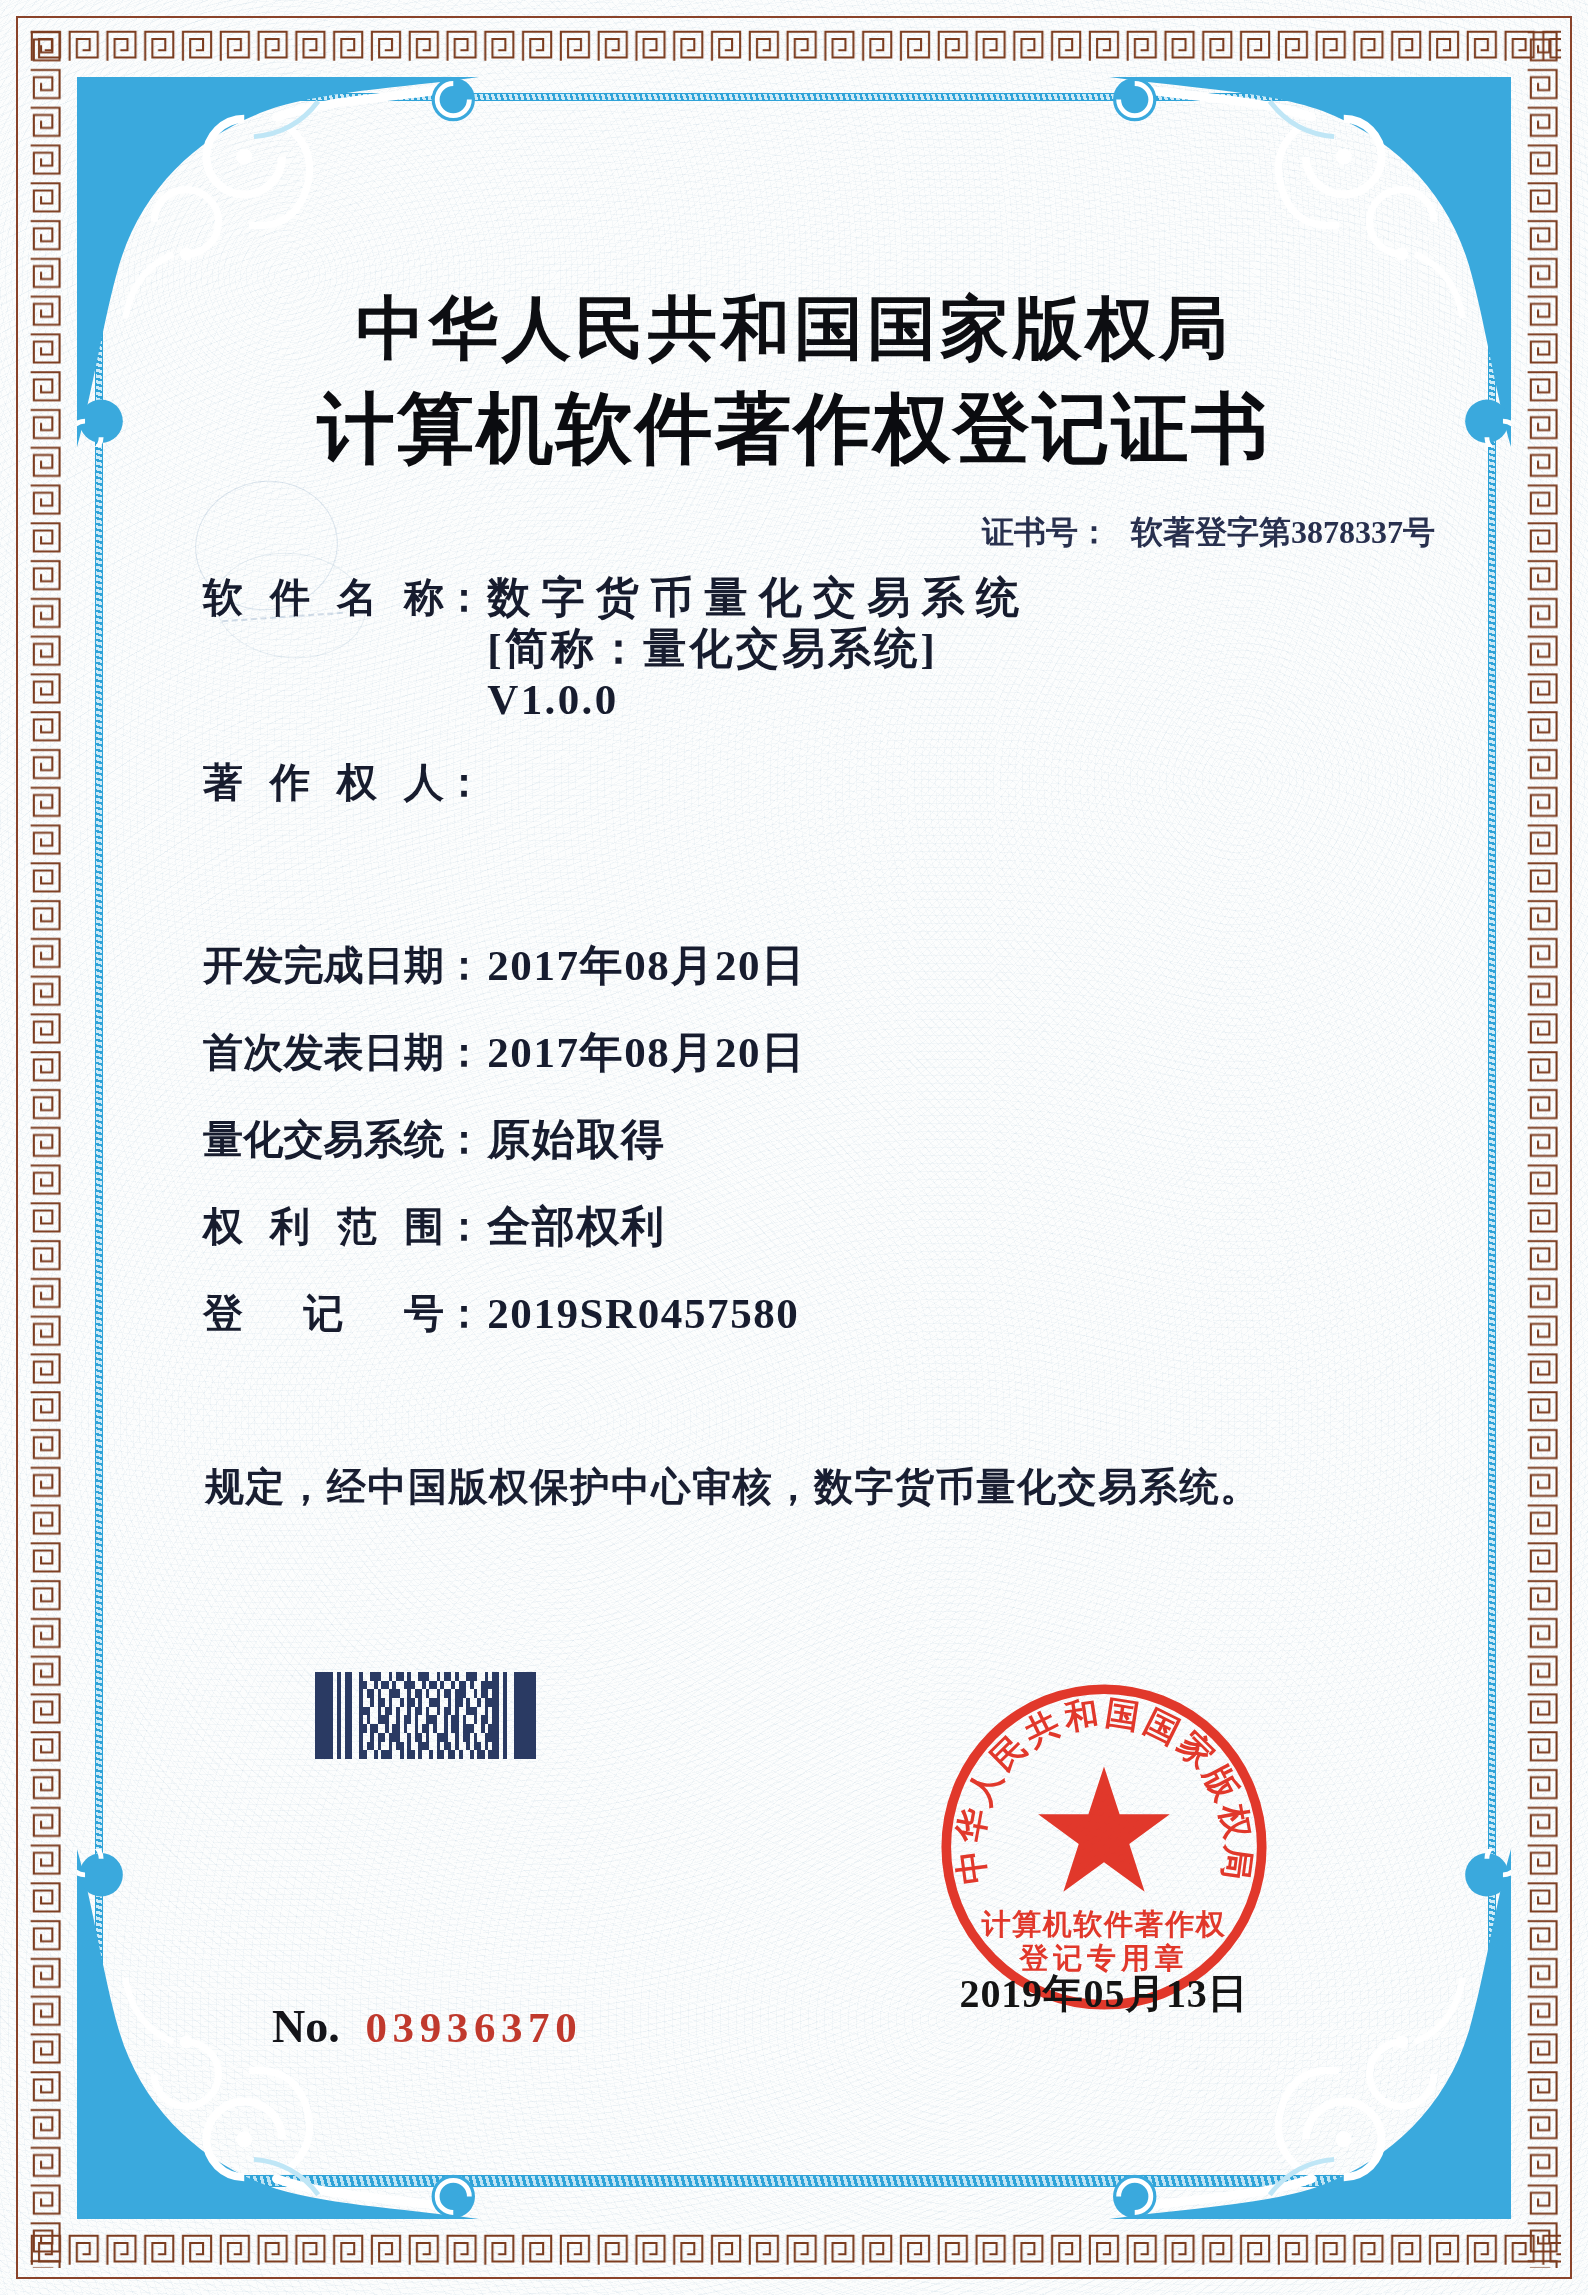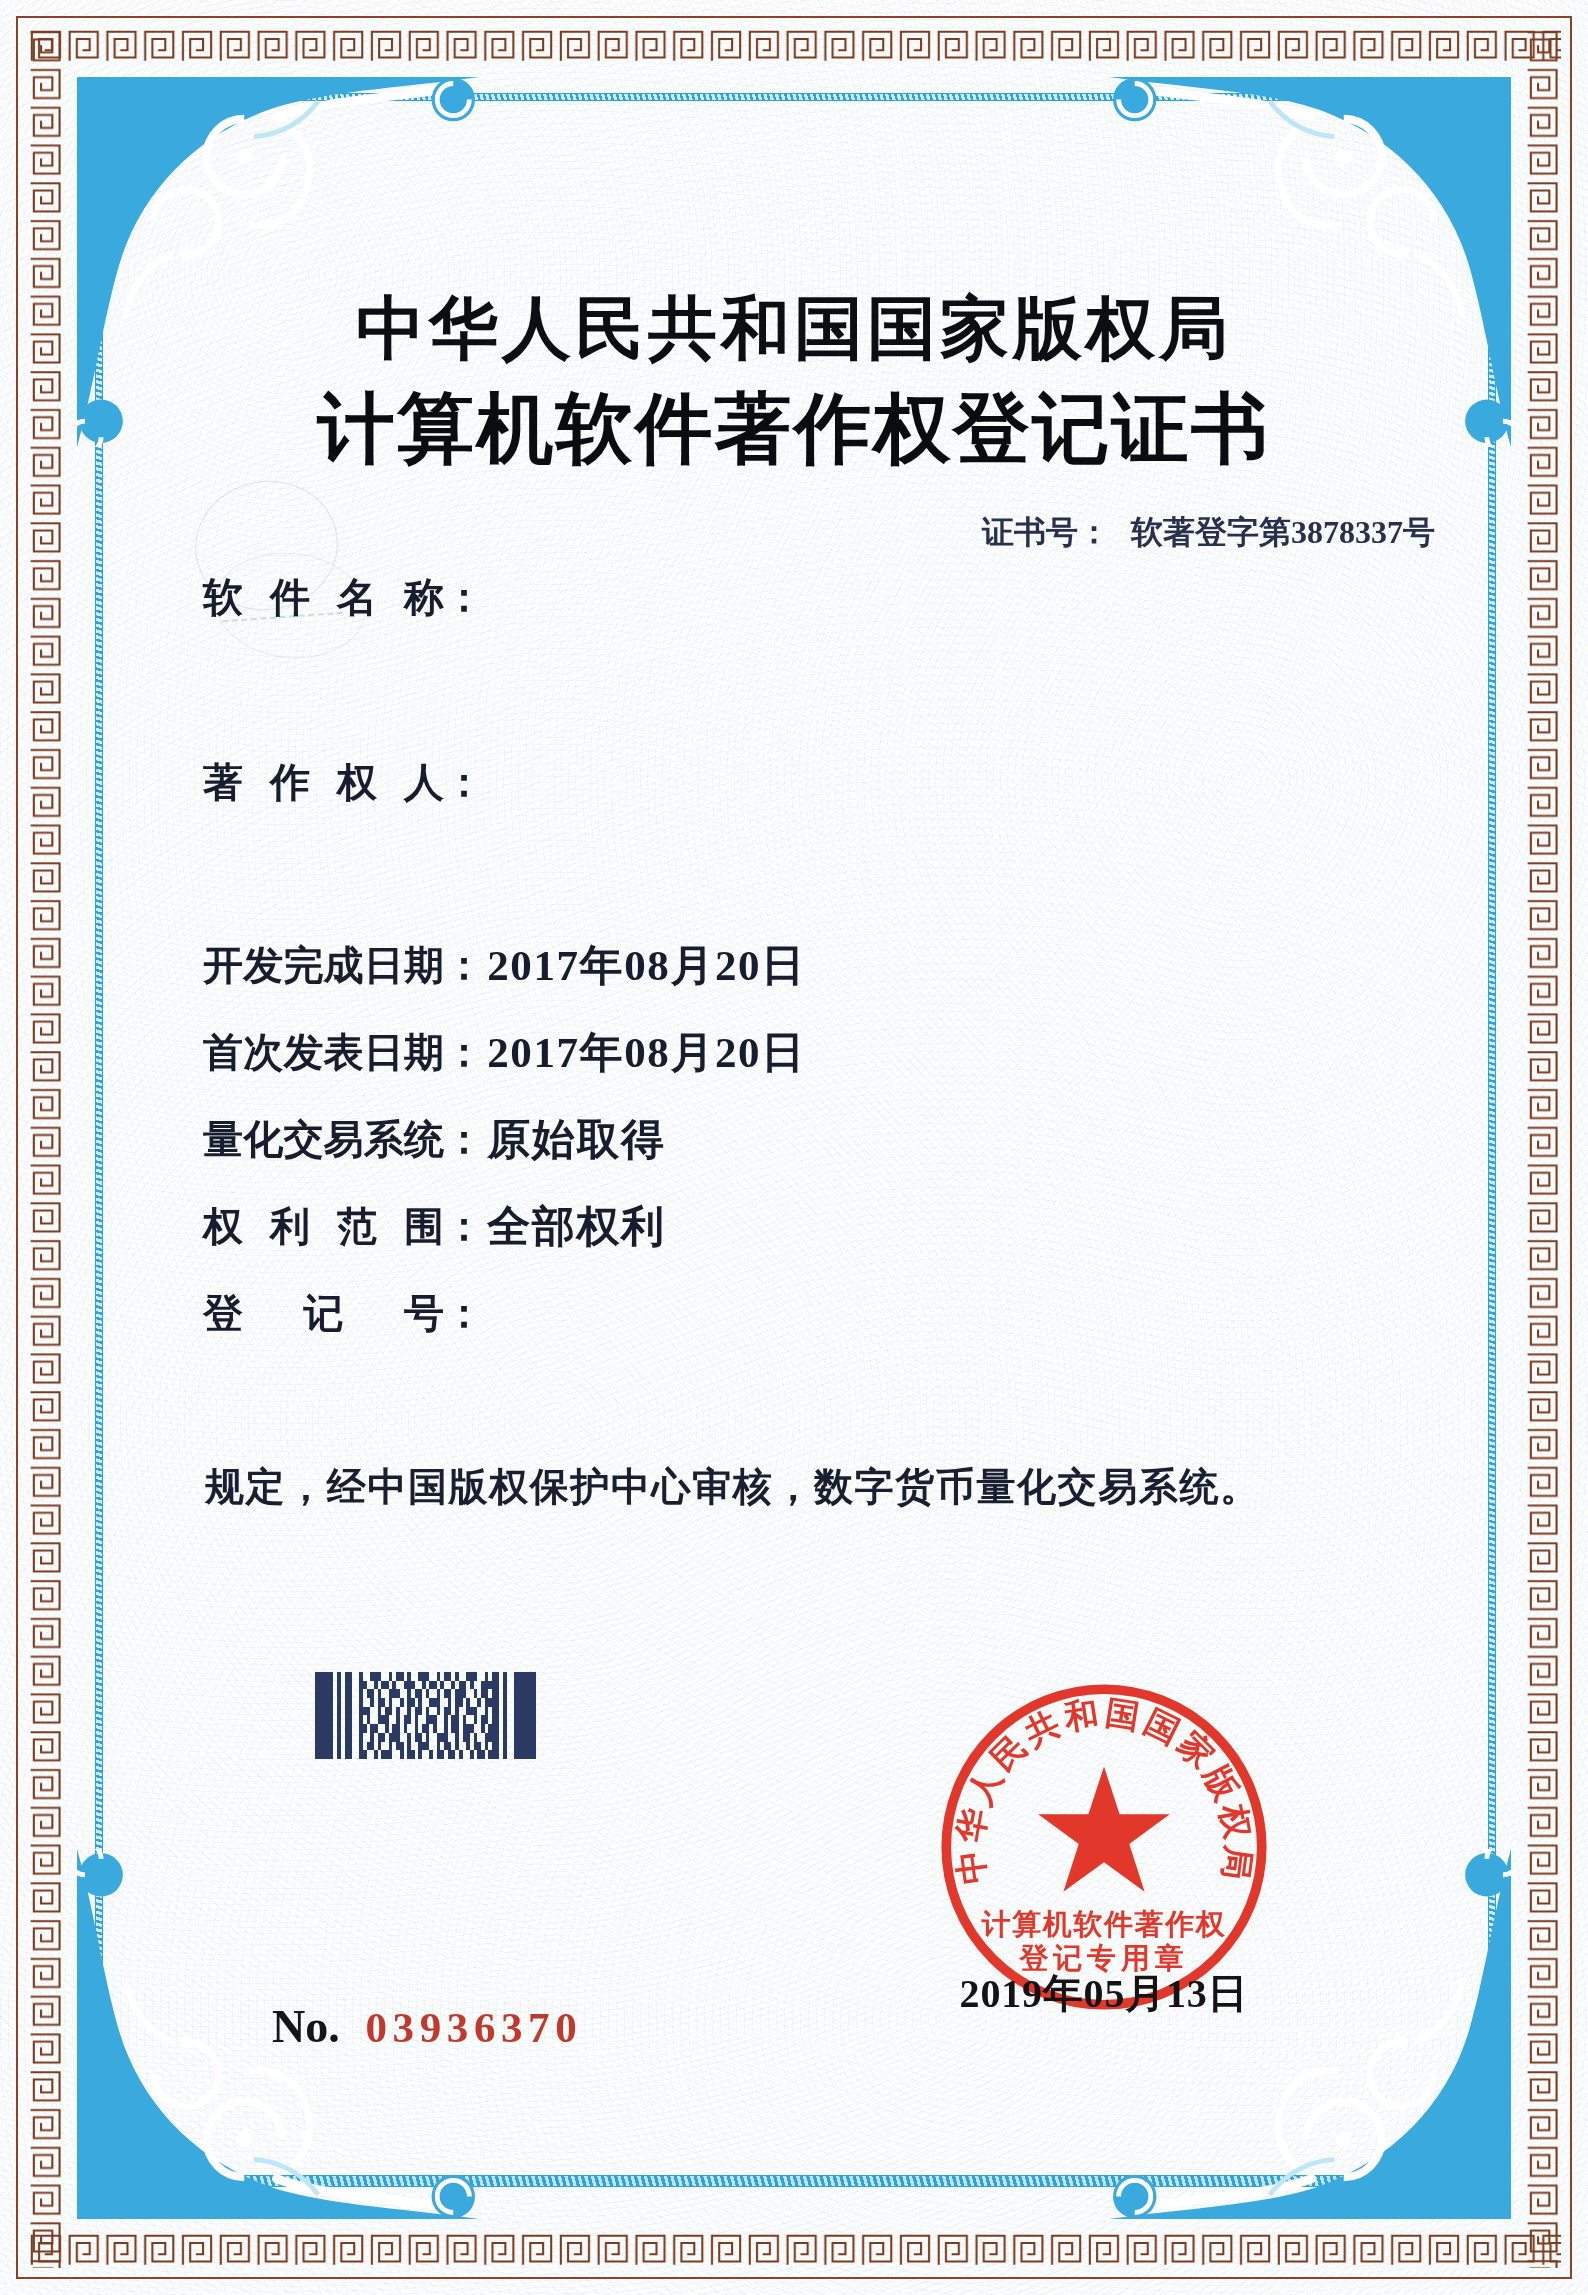--- a/index.html
+++ b/index.html
@@ -139,20 +139,25 @@
   <div class="cert-title">计算机软件著作权登记证书</div>
   <div class="certno"><span>证书号：</span><span class="gap"></span><span>软著登字第3878337号</span></div>
 
   <div class="ghost g1"></div>
   <div class="ghost g2"></div>
   <div class="ghost g3"></div>
 
   <div class="row r1">
     <span class="lbl">软件名称</span>
       <span class="colon">：</span>
+    <div class="val">
+      <div class="l1">数字货币量化交易系统</div>
+      <div class="l2">[简称：量化交易系统]</div>
+      <div class="l3">V1.0.0</div>
+    </div>
   </div>
   <div class="row r2">
     <span class="lbl">著作权人</span>
       <span class="colon">：</span>
   </div>
   <div class="row r3">
     <span class="lbl">开发完成日期</span>
       <span class="colon">：</span>
     <div class="val plain">2017年08月20日</div>
   </div>
@@ -167,20 +172,21 @@
     <div class="val plain">原始取得</div>
   </div>
   <div class="row r6">
     <span class="lbl">权利范围</span>
       <span class="colon">：</span>
     <div class="val plain">全部权利</div>
   </div>
   <div class="row r7">
     <span class="lbl">登记号</span>
       <span class="colon">：</span>
+    <div class="val plain">2019SR0457580</div>
   </div>
 
   <div class="statement">
     <div class="s2">规定，经中国版权保护中心审核，数字货币量化交易系统。</div>
   </div>
 
   <div class="barcode" id="barcode">
       <div class="brow">
         <div class="c" style="background: rgb(42, 58, 99);"></div>
         <div class="c" style="background: rgb(42, 58, 99);"></div>

